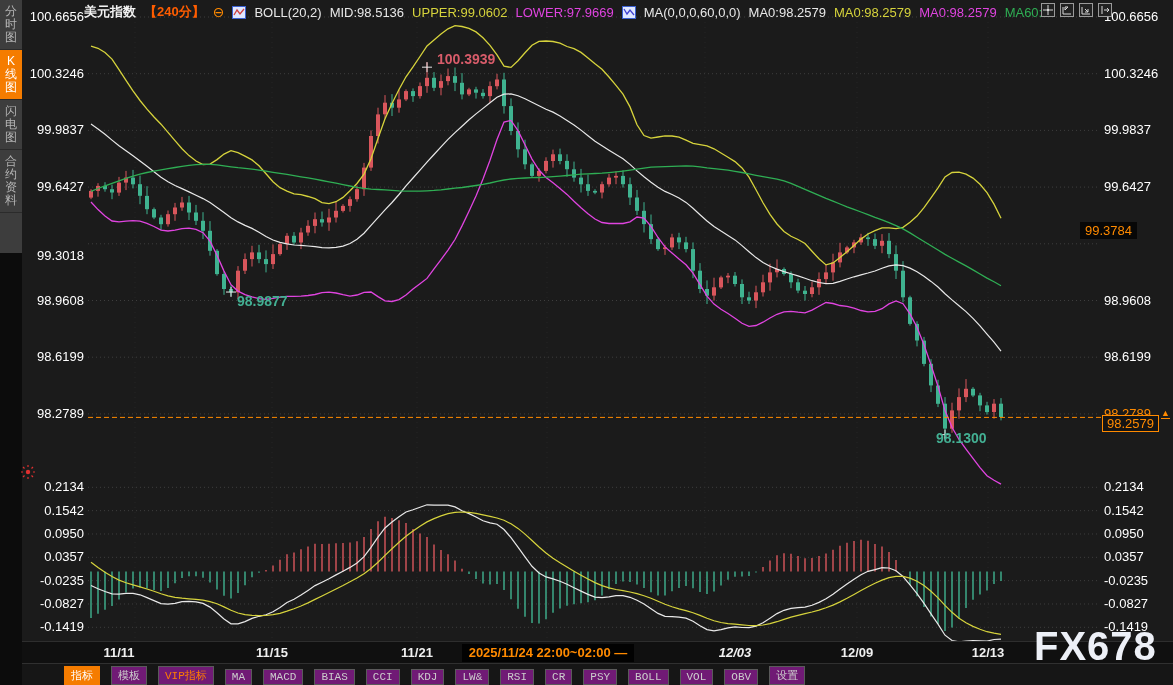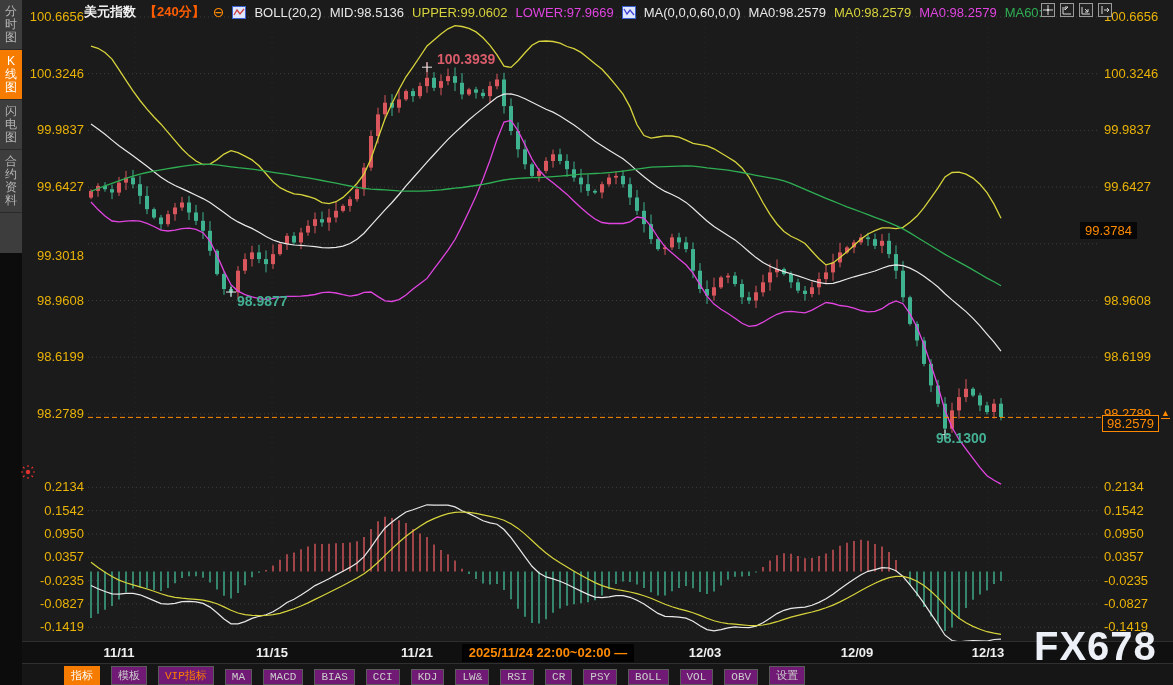--- a/index.html
+++ b/index.html
@@ -24,21 +24,21 @@
   #hdr .minus { color:#ff8a00; font-size:14px; }
   .c-yellow { color:#d6d33c; } .c-mag { color:#e044e0; } .c-green { color:#2fae54; }
   .mini-ic { width:14px; height:13px; }
 
   
   #win-icons { position:absolute; left:1041px; top:3px; display:flex; gap:5px; z-index:5; }
   .wbtn { width:14px; height:14px; background:#222; border:1px solid #9a9a9a; display:flex;
           align-items:center; justify-content:center; cursor:pointer; }
 
   
-  .axlbl { position:absolute; font-size:13px; color:#eab308; z-index:3; }
+  .axlbl { position:absolute; font-size:13px; color:#ffffff; z-index:3; }
   .ax-left { left:4px; width:80px; text-align:right; }
   .ax-right { left:1104px; width:70px; text-align:left; }
 
   #marker-prev { position:absolute; left:1080px; top:222px; background:#070707; color:#ff8a00;
                  font-size:13px; padding:1px 5px; z-index:3; }
   #lbl-last { position:absolute; left:1104px; top:406px; width:66px; display:flex;
               justify-content:space-between; align-items:center; color:#ff8a00; font-size:13px; z-index:3; }
   #lbl-last .arr { font-size:9px; border-bottom:1px solid #ff8a00; line-height:9px; }
   #cur-box { position:absolute; left:1102px; top:415px; border:1px solid #ff8a00; background:#141414;
              color:#ff8a00; font-size:13px; padding:0 4px; z-index:3; }
@@ -652,21 +652,21 @@
 
   <div id="xstrip">
     <span id="period">
       <span>240分</span>
       <span class="tri">▲</span>
     </span>
     <span id="xhair">2025/11/24 22:00~02:00 —</span>
   <span class="xtick" style="left: 87px;">11/11</span>
       <span class="xtick" style="left: 240px;">11/15</span>
       <span class="xtick" style="left: 385px;">11/21</span>
-      <span class="xtick" style="left: 673px;">12/03</span>
+      <span class="xtick" style="left: 703px; font-style: italic;">12/03</span>
       <span class="xtick" style="left: 825px;">12/09</span>
       <span class="xtick" style="left: 956px;">12/13</span>
     </div>
 
   <div id="toolbar">
       <button class="tbtn active">指标</button>
       <button class="tbtn">模板</button>
       <button class="tbtn vip">VIP指标</button>
       <button class="tbtn">MA</button>
       <button class="tbtn">MACD</button>

